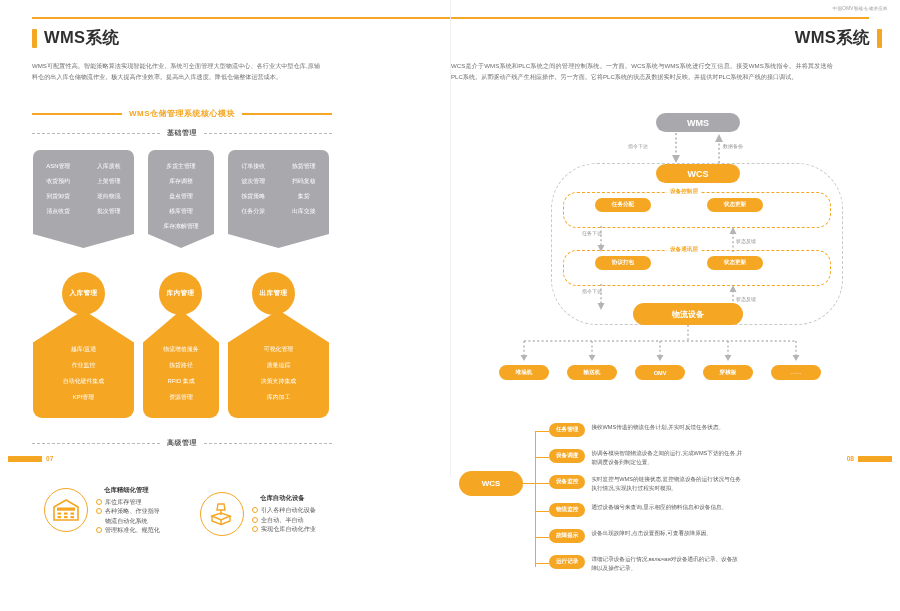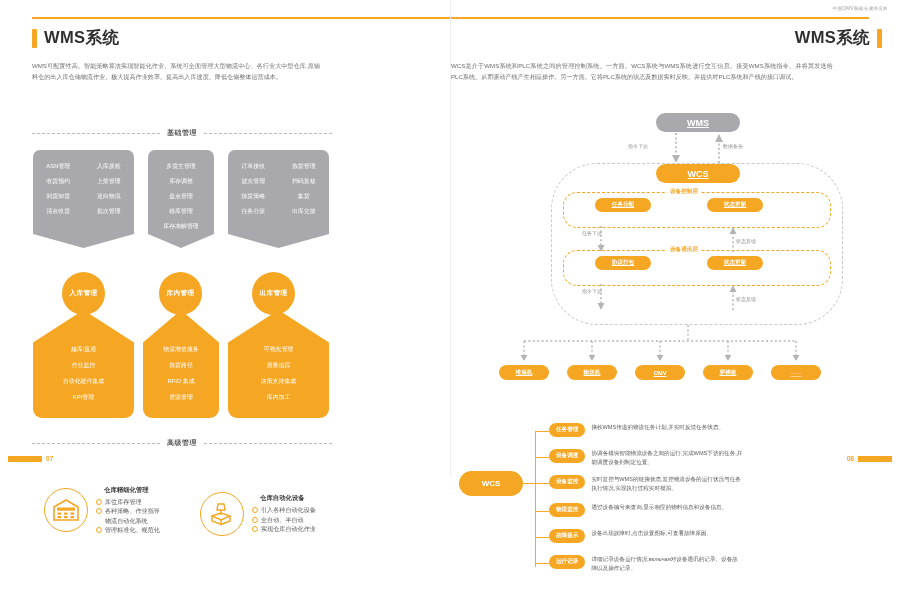--- a/index.html
+++ b/index.html
@@ -70,21 +70,21 @@
   }
   .feat-body{display:flex;flex-direction:column;}
   .feat-h{font-size:6.4px;font-weight:bold;color:#3a3a3a;margin-bottom:2px;padding-left:8px;}
   .feat-li{font-size:6.1px;color:#555;display:flex;align-items:center;gap:3px;line-height:1.55;}
   .bullet{width:4px;height:4px;border:1px solid #f5a623;border-radius:50%;flex:0 0 4px;}
   .bullet.none{border-color:transparent;}
 
   
   .pill{
     position:absolute;border-radius:40px;display:flex;align-items:center;justify-content:center;
-    color:#fff;font-weight:bold;text-decoration:underline;
+    color:#fff;font-weight:bold;
   }
   .pill.grey{background:#a9a9ad;}
   .pill.orange{background:#f5a623;}
   .pill.small{font-size:5.6px;border-radius:30px;}
 
   .roundbox{
     position:absolute;border:1px dashed #c9c9c9;border-radius:46px;
   }
   .dashbox{position:absolute;border:1px dashed #f5a623;border-radius:14px;}
   .layer-lab{
@@ -123,20 +123,25 @@
 
     <div class="top-rule" style="left:32px;top:17px;width:418px;"></div>
 
     <div class="title-wrap" style="left:32px;top:27px;">
       <div class="title-bar"></div>
       <div class="title-txt">WMS系统</div>
     </div>
 
     <div class="intro" style="left:32px;top:60px;width:288px;">WMS可配置性高。智能策略算法实现智能化作业。系统可全面管理大型物流中心、各行业大中型仓库,原辅料仓的出入库仓储物流作业。极大提高作业效率。提高出入库速度。降低仓储整体运营成本。</div>
 
+    <div class="sec-div" style="left:32px;top:108px;width:300px;">
+      <div class="sec-line"></div>
+      <div class="sec-txt">WMS仓储管理系统核心模块</div>
+      <div class="sec-line"></div>
+    </div>
 
     <div class="sec-div" style="left:32px;top:128px;width:300px;">
       <div class="sec-line dash"></div>
       <div class="sec-txt grey">基础管理</div>
       <div class="sec-line dash"></div>
     </div>
 
     <div class="gcard two" style="left:33px;top:150px;width:101px;height:98px;">
       <div class="row">
         <div class="col">
@@ -329,20 +334,21 @@
       <line x1="10" y1="0" x2="10" y2="19" stroke="#b4b4b4" stroke-width="1.5" stroke-dasharray="2 2.4"></line>
       <polygon points="6.5,19 13.5,19 10,26" fill="#b4b4b4"></polygon>
     </svg>
     <svg class="dotline" style="left:272px;top:284px;" width="20" height="28">
       <line x1="10" y1="26" x2="10" y2="8" stroke="#b4b4b4" stroke-width="1.5" stroke-dasharray="2 2.4"></line>
       <polygon points="6.5,8 13.5,8 10,1" fill="#b4b4b4"></polygon>
     </svg>
     <div class="arrow-lab" style="left:131px;top:288px;">指令下达</div>
     <div class="arrow-lab" style="left:285px;top:296px;">状态反馈</div>
 
+    <div class="pill orange" style="left:182px;top:303px;width:110px;height:22px;font-size:8px;">物流设备</div>
 
     <svg class="dotline" style="left:55px;top:325px;" width="300" height="40">
       <line x1="182" y1="0" x2="182" y2="16" stroke="#b4b4b4" stroke-width="1.4" stroke-dasharray="2 2.4"></line>
       <line x1="18" y1="16" x2="290" y2="16" stroke="#b4b4b4" stroke-width="1.4" stroke-dasharray="2 2.4"></line>
       <line x1="18" y1="16" x2="18" y2="30" stroke="#b4b4b4" stroke-width="1.4" stroke-dasharray="2 2.4"></line>
       <polygon points="14.5,30 21.5,30 18,36" fill="#b4b4b4"></polygon>
       <line x1="86" y1="16" x2="86" y2="30" stroke="#b4b4b4" stroke-width="1.4" stroke-dasharray="2 2.4"></line>
       <polygon points="82.5,30 89.5,30 86,36" fill="#b4b4b4"></polygon>
       <line x1="154" y1="16" x2="154" y2="30" stroke="#b4b4b4" stroke-width="1.4" stroke-dasharray="2 2.4"></line>
       <polygon points="150.5,30 157.5,30 154,36" fill="#b4b4b4"></polygon>

